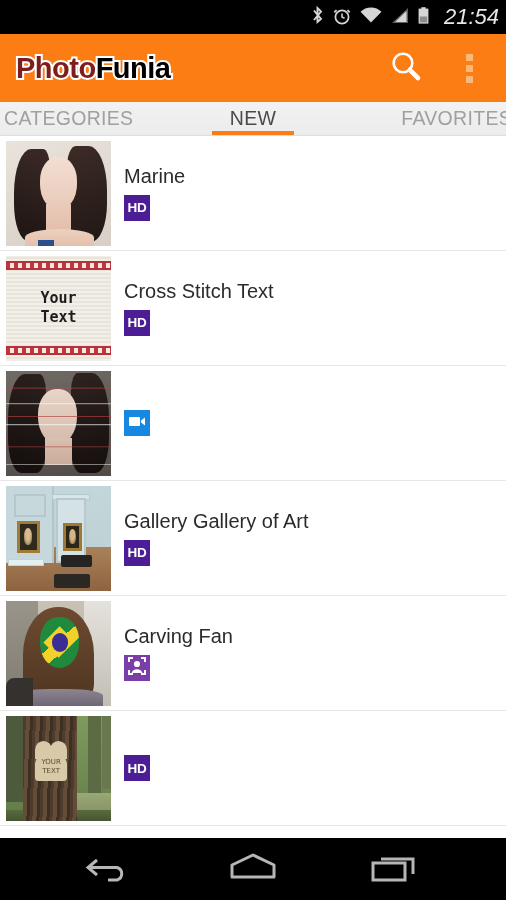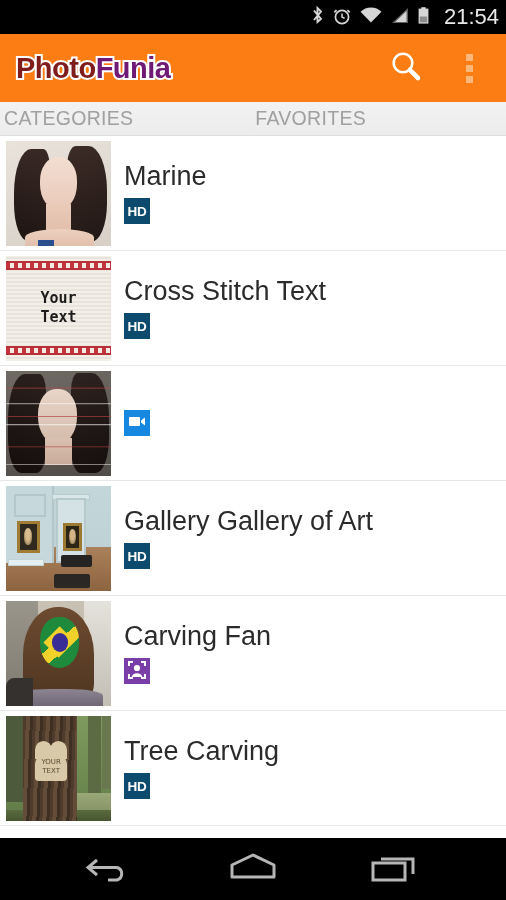--- a/index.html
+++ b/index.html
@@ -17,20 +17,21 @@
     background: #000000;
     display: flex; align-items: center; justify-content: flex-end;
     padding-right: 7px;
   }
   .status-icons { display: flex; align-items: center; gap: 7px; }
   .sicon { display:block; }
   .clock {
     color: #e8e8e8; font-size: 22px; letter-spacing: 0px;
     margin-left: 7px; font-family: "Liberation Sans", sans-serif;
     line-height: 1;
+    font-style: italic;
   }
 
   
   .appbar {
     height: 68px; width: 100%;
     background: #fb7d14;
     display: flex; align-items: center;
     padding: 0 16px 0 12px;
     position: relative;
   }
@@ -40,21 +41,21 @@
     line-height: 1;
     white-space: nowrap;
     padding: 2px 4px;
   }
   .logo .part-photo {
     color: #7f1d1d;
     -webkit-text-stroke: 4px #ffffff;
     paint-order: stroke fill;
   }
   .logo .part-funia {
-    color: #701a75;
+    color: #000000;
     -webkit-text-stroke: 4px #ffffff;
     paint-order: stroke fill;
   }
   .appbar-actions {
     margin-left: auto; display: flex; align-items: center; gap: 30px;
   }
   .search-btn { width: 40px; height: 40px; display:flex; align-items:center; justify-content:center; cursor:pointer;}
   .overflow-btn {
     width: 26px; height: 40px; display:flex; flex-direction:column;
     align-items:center; justify-content:center; gap:4px; cursor:pointer;
@@ -105,30 +106,30 @@
     width: 105px; height: 105px; flex: 0 0 105px;
     position: relative; overflow: hidden;
     background:#0f172a;
   }
   .row-body {
     margin-left: 13px; display:flex; flex-direction: column;
     justify-content: center; gap: 8px;
     flex: 1 1 auto; min-width: 0;
   }
   .row-title {
-    font-size: 27px; color: #2b2b2b; line-height: 1.05;
+    font-size: 20px; color: #2b2b2b; line-height: 1.05;
     white-space: nowrap;
   }
   .badge {
     width: 26px; height: 26px;
     display: inline-flex; align-items: center; justify-content: center;
     font-size: 13.5px; font-weight: bold; color:#fff;
     letter-spacing: -0.3px;
   }
-  .badge.hd { background: #0c4a6e; }
+  .badge.hd { background: #4c1d95; }
   .badge.video { background: #1688e0; }
   .badge.face { background: #7a3ea8; }
 
   
   .navbar {
     position: absolute; left: 0; bottom: 0;
     width: 100%; height: 62px; background: #000;
     display: flex; align-items: center; justify-content: space-around;
     padding: 0 40px;
   }
@@ -307,20 +308,23 @@
         <span></span>
         <span></span>
       </div>
     </div>
   </div>
 
   <div class="tabbar">
     <div class="tab t-categories">
       <span>CATEGORIES</span>
     </div>
+    <div class="tab t-new active">
+      <span>NEW</span>
+    </div>
     <div class="tab t-favorites">
       <span>FAVORITES</span>
     </div>
   </div>
 
   <div class="list">
 
     <div class="row">
       <div class="thumb">
         <div class="tn tn-marine">
@@ -435,21 +439,20 @@
             <div class="ground"></div>
           <div class="trunk"></div>
           <div class="heart"></div>
           <div class="heart-txt">
             <div>YOUR</div>
             <div>TEXT</div>
           </div>
         </div>
       </div>
       <div class="row-body">
-        <div class="row-title">Tree Carving</div>
         <div class="badge hd">HD</div>
       </div>
     </div>
 
   </div>
 
   <div class="navbar">
     <div class="navbtn">
       <span>
         <svg width="56" height="34" viewBox="0 0 56 34">

